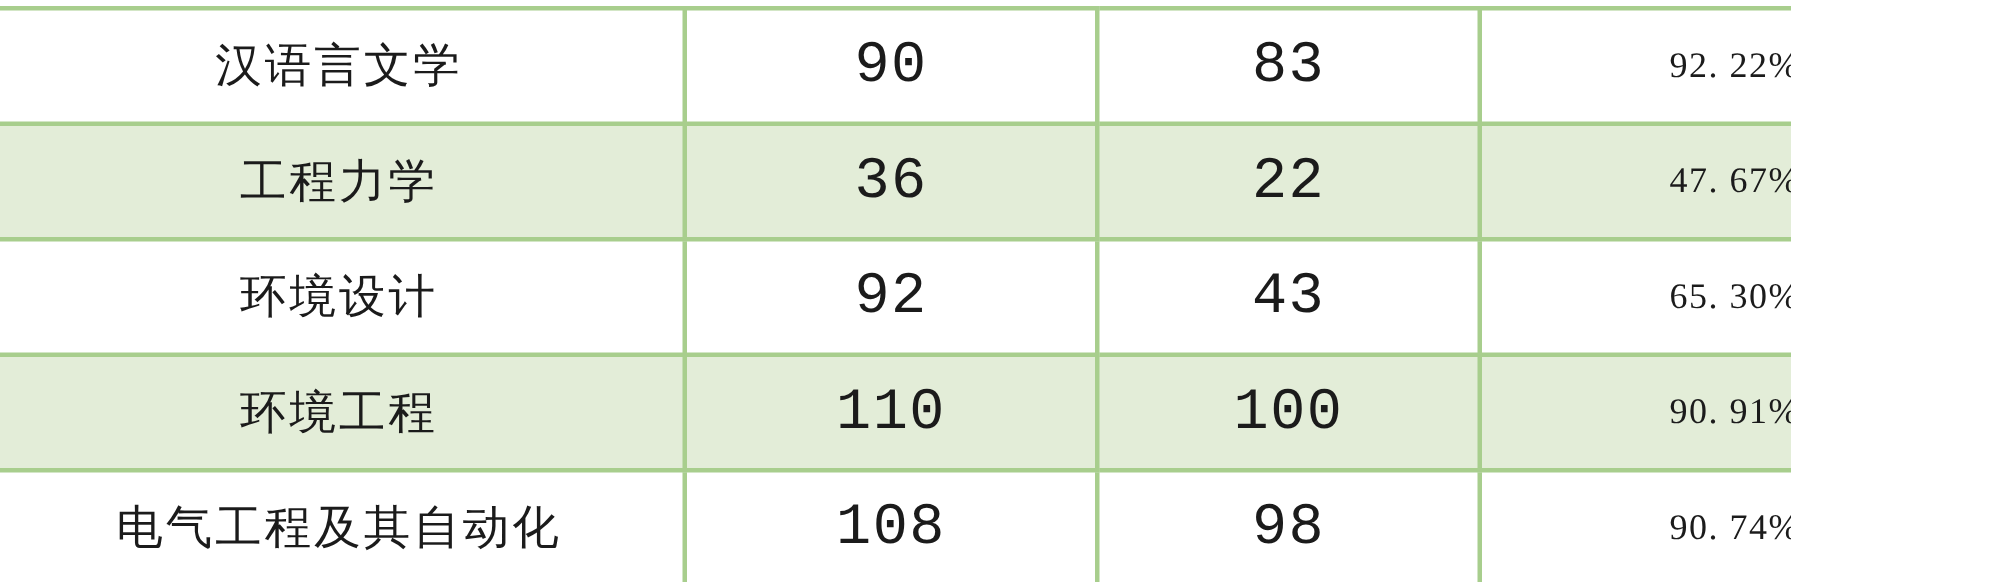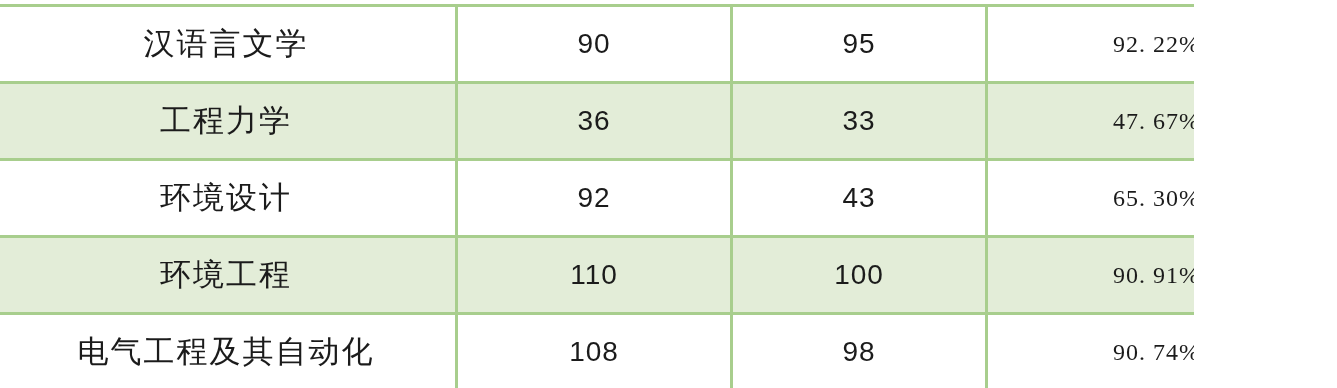--- a/index.html
+++ b/index.html
@@ -49,22 +49,22 @@
   #major-pass-rate-table tr.row-plain  td { background: #ffffff; }
   #major-pass-rate-table tr.row-shaded td { background: #e3edd8; }
 
   .cell-major {
     font-family: "DejaVu Serif", "Liberation Serif", serif;
     font-size: 31px;
     letter-spacing: 2px;
   }
 
   .cell-num {
-    font-family: Liberation Sans, sans-serif;
-    font-size: 28px;
+    font-family: Liberation Mono, monospace;
+    font-size: 39px;
     letter-spacing: 1px;
   }
 
   .cell-rate {
     font-family: "Liberation Serif", "DejaVu Serif", serif;
     font-size: 24px;
     letter-spacing: 1px;
   }
 </style>
 </head>
@@ -76,28 +76,28 @@
       <col class="c-major">
       <col class="c-total">
       <col class="c-passed">
       <col class="c-rate">
     </colgroup>
     <tbody>
 
       <tr class="row-plain">
         <td class="cell-major">汉语言文学</td>
         <td class="cell-num">90</td>
-        <td class="cell-num">95</td>
+        <td class="cell-num">83</td>
         <td class="cell-rate">92. 22%</td>
       </tr>
 
       <tr class="row-shaded">
         <td class="cell-major">工程力学</td>
         <td class="cell-num">36</td>
-        <td class="cell-num">33</td>
+        <td class="cell-num">22</td>
         <td class="cell-rate">47. 67%</td>
       </tr>
 
       <tr class="row-plain">
         <td class="cell-major">环境设计</td>
         <td class="cell-num">92</td>
         <td class="cell-num">43</td>
         <td class="cell-rate">65. 30%</td>
       </tr>
 

